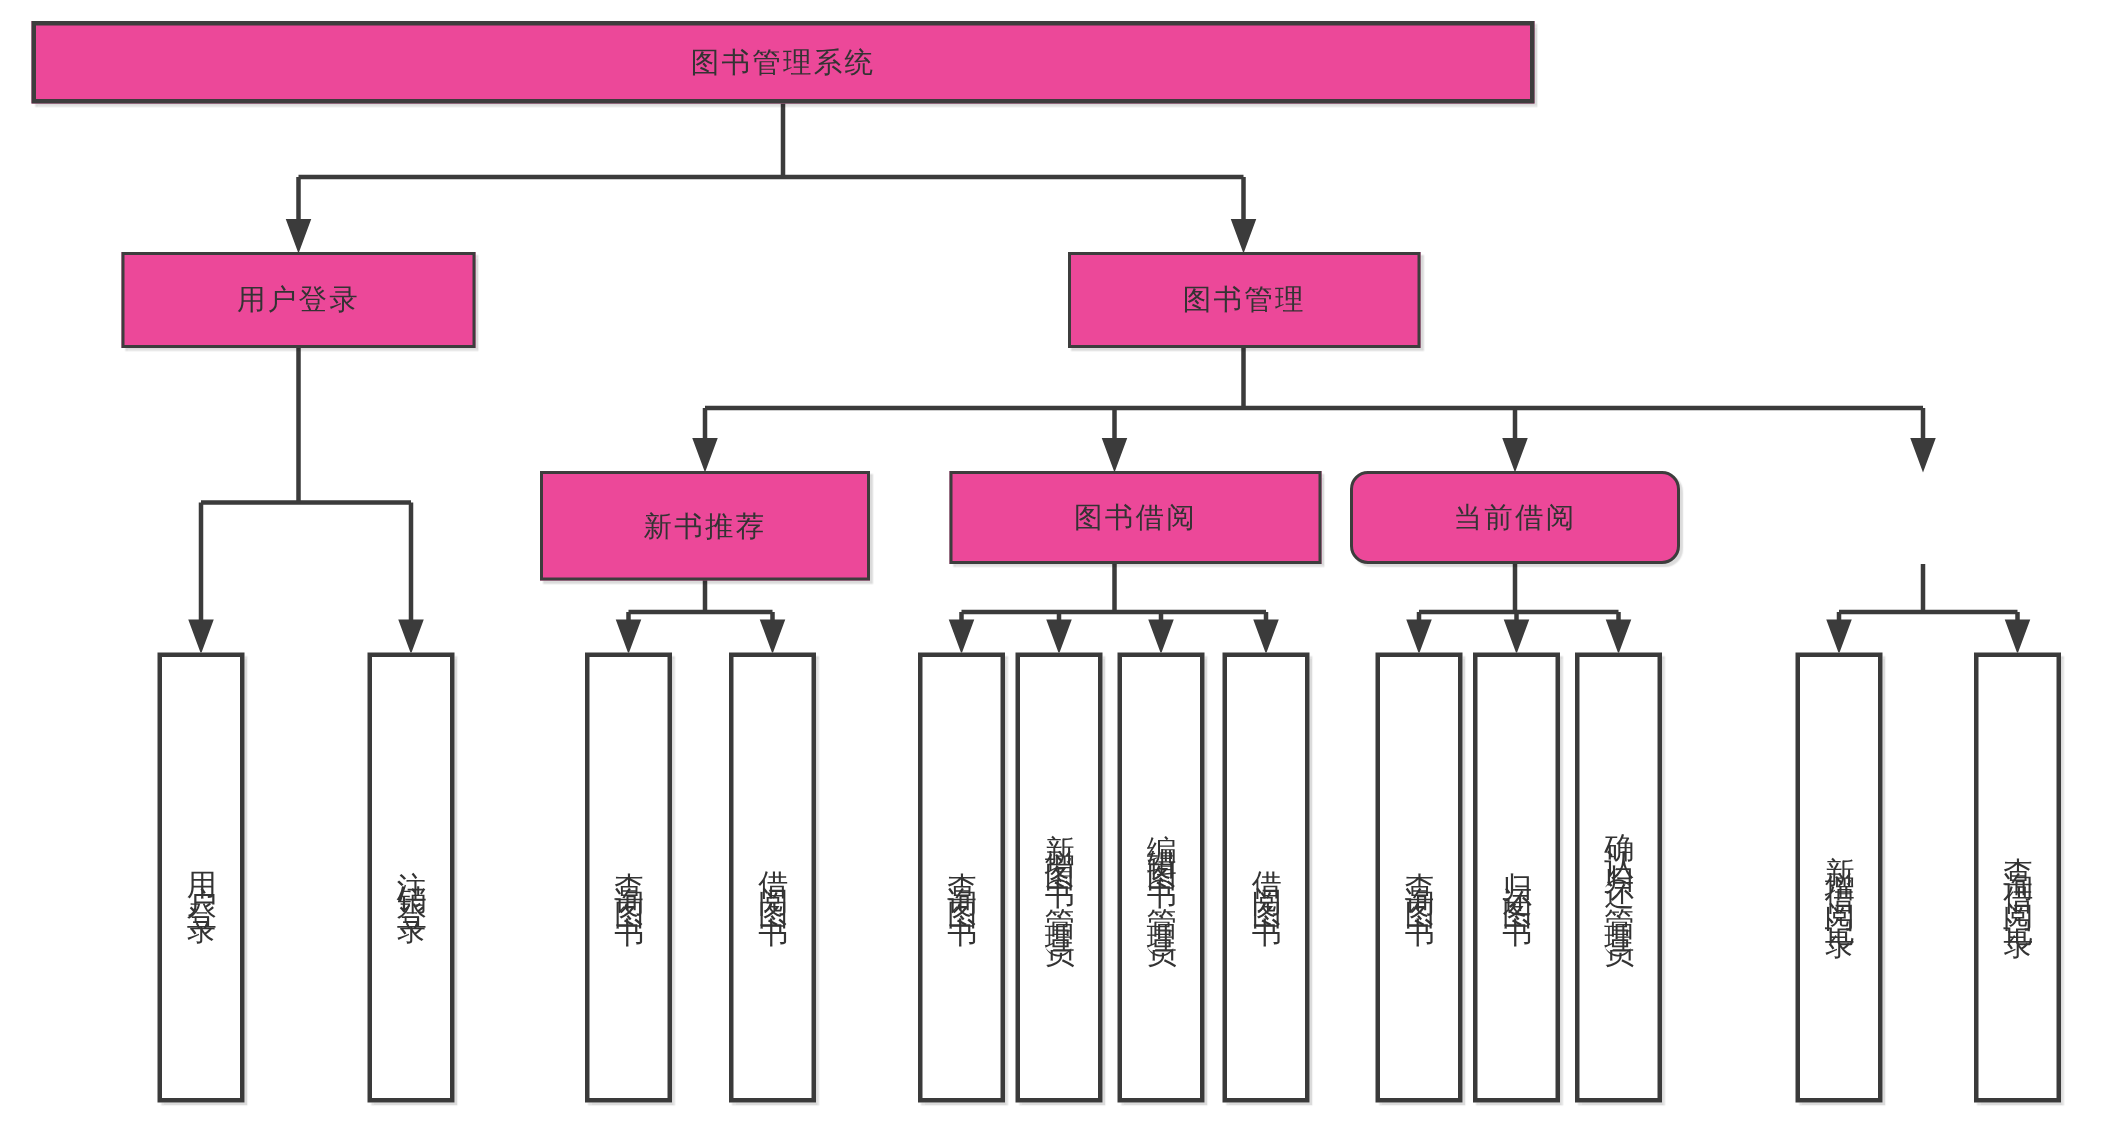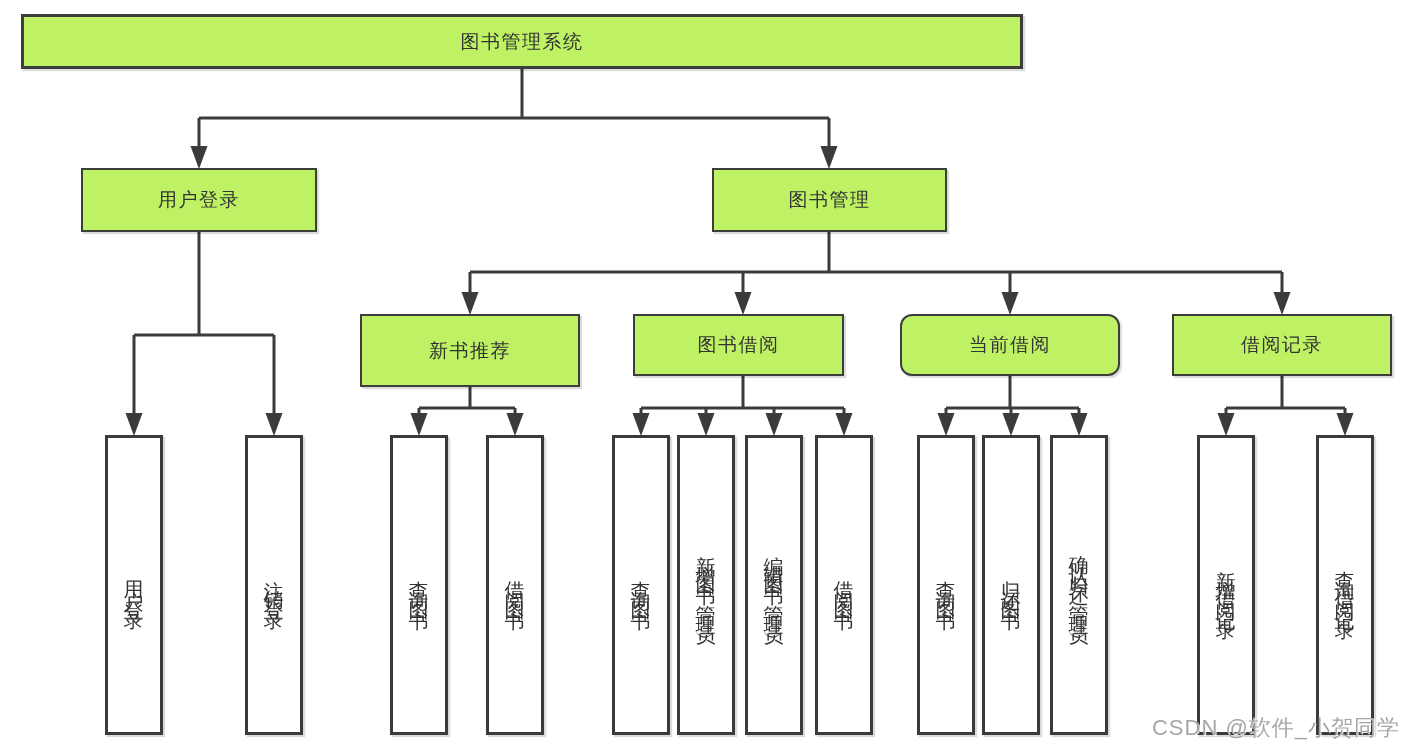--- a/index.html
+++ b/index.html
@@ -6,21 +6,21 @@
   .stage {
     position:relative;
     width:1405px; height:747px;
     background:#ffffff;
     font-family:"Liberation Sans", sans-serif;
     overflow:hidden;
   }
   .connectors { position:absolute; left:0; top:0; z-index:1; }
   .hbox {
     position:absolute; z-index:2;
-    background:#bef264;
+    background:#ec4899;
     border:2px solid #3d3d3d;
     box-sizing:border-box;
     display:flex; align-items:center; justify-content:center;
     font-size:19px; color:#333333; letter-spacing:1.5px;
     box-shadow:2px 2px 1px rgba(0,0,0,0.14);
     white-space:nowrap;
   }
   .hbox.root { border-width:3px; }
   .vbox {
     position:absolute; z-index:2;
@@ -106,23 +106,22 @@
       M1217.5 413 L1234.5 413 L1226 436 Z
       M1336.5 413 L1353.5 413 L1345 436 Z"></path>
   </svg>
 
   <div class="hbox root" style="left:21px; top:14px; width:1002px; height:55px;">图书管理系统</div>
 
   <div class="hbox" style="left:81px; top:168px; width:236px; height:64px;">用户登录</div>
   <div class="hbox" style="left:712px; top:168px; width:235px; height:64px;">图书管理</div>
 
   <div class="hbox" style="left:360px; top:314px; width:220px; height:73px;">新书推荐</div>
-  <div class="hbox" style="left:633px; top:314px; width:211px; height:62px;text-align:center;">图书借阅</div>
+  <div class="hbox" style="left:633px; top:314px; width:248px; height:62px;text-align:center;">图书借阅</div>
   <div class="hbox" style="left:900px; top:314px; width:220px; height:62px;border-radius:12px;">当前借阅</div>
-  <div class="hbox" style="left:1172px; top:314px; width:220px; height:62px;">借阅记录</div>
 
   <div class="vbox" style="left:105px; top:435px; width:58px; height:300px;">
     <span class="vtext">用户登录</span>
   </div>
   <div class="vbox" style="left:245px; top:435px; width:58px; height:300px;">
     <span class="vtext">注销登录</span>
   </div>
 
   <div class="vbox" style="left:390px; top:435px; width:58px; height:300px;">
     <span class="vtext">查询图书</span>
@@ -154,15 +153,14 @@
     <span class="vtext">确认归还（管理员）</span>
   </div>
 
   <div class="vbox" style="left:1197px; top:435px; width:58px; height:300px;">
     <span class="vtext">新增借阅记录</span>
   </div>
   <div class="vbox" style="left:1316px; top:435px; width:58px; height:300px;">
     <span class="vtext">查询借阅记录</span>
   </div>
 
-  <div class="watermark">CSDN @软件_小贺同学</div>
 
 </div>
 
 </body></html>

